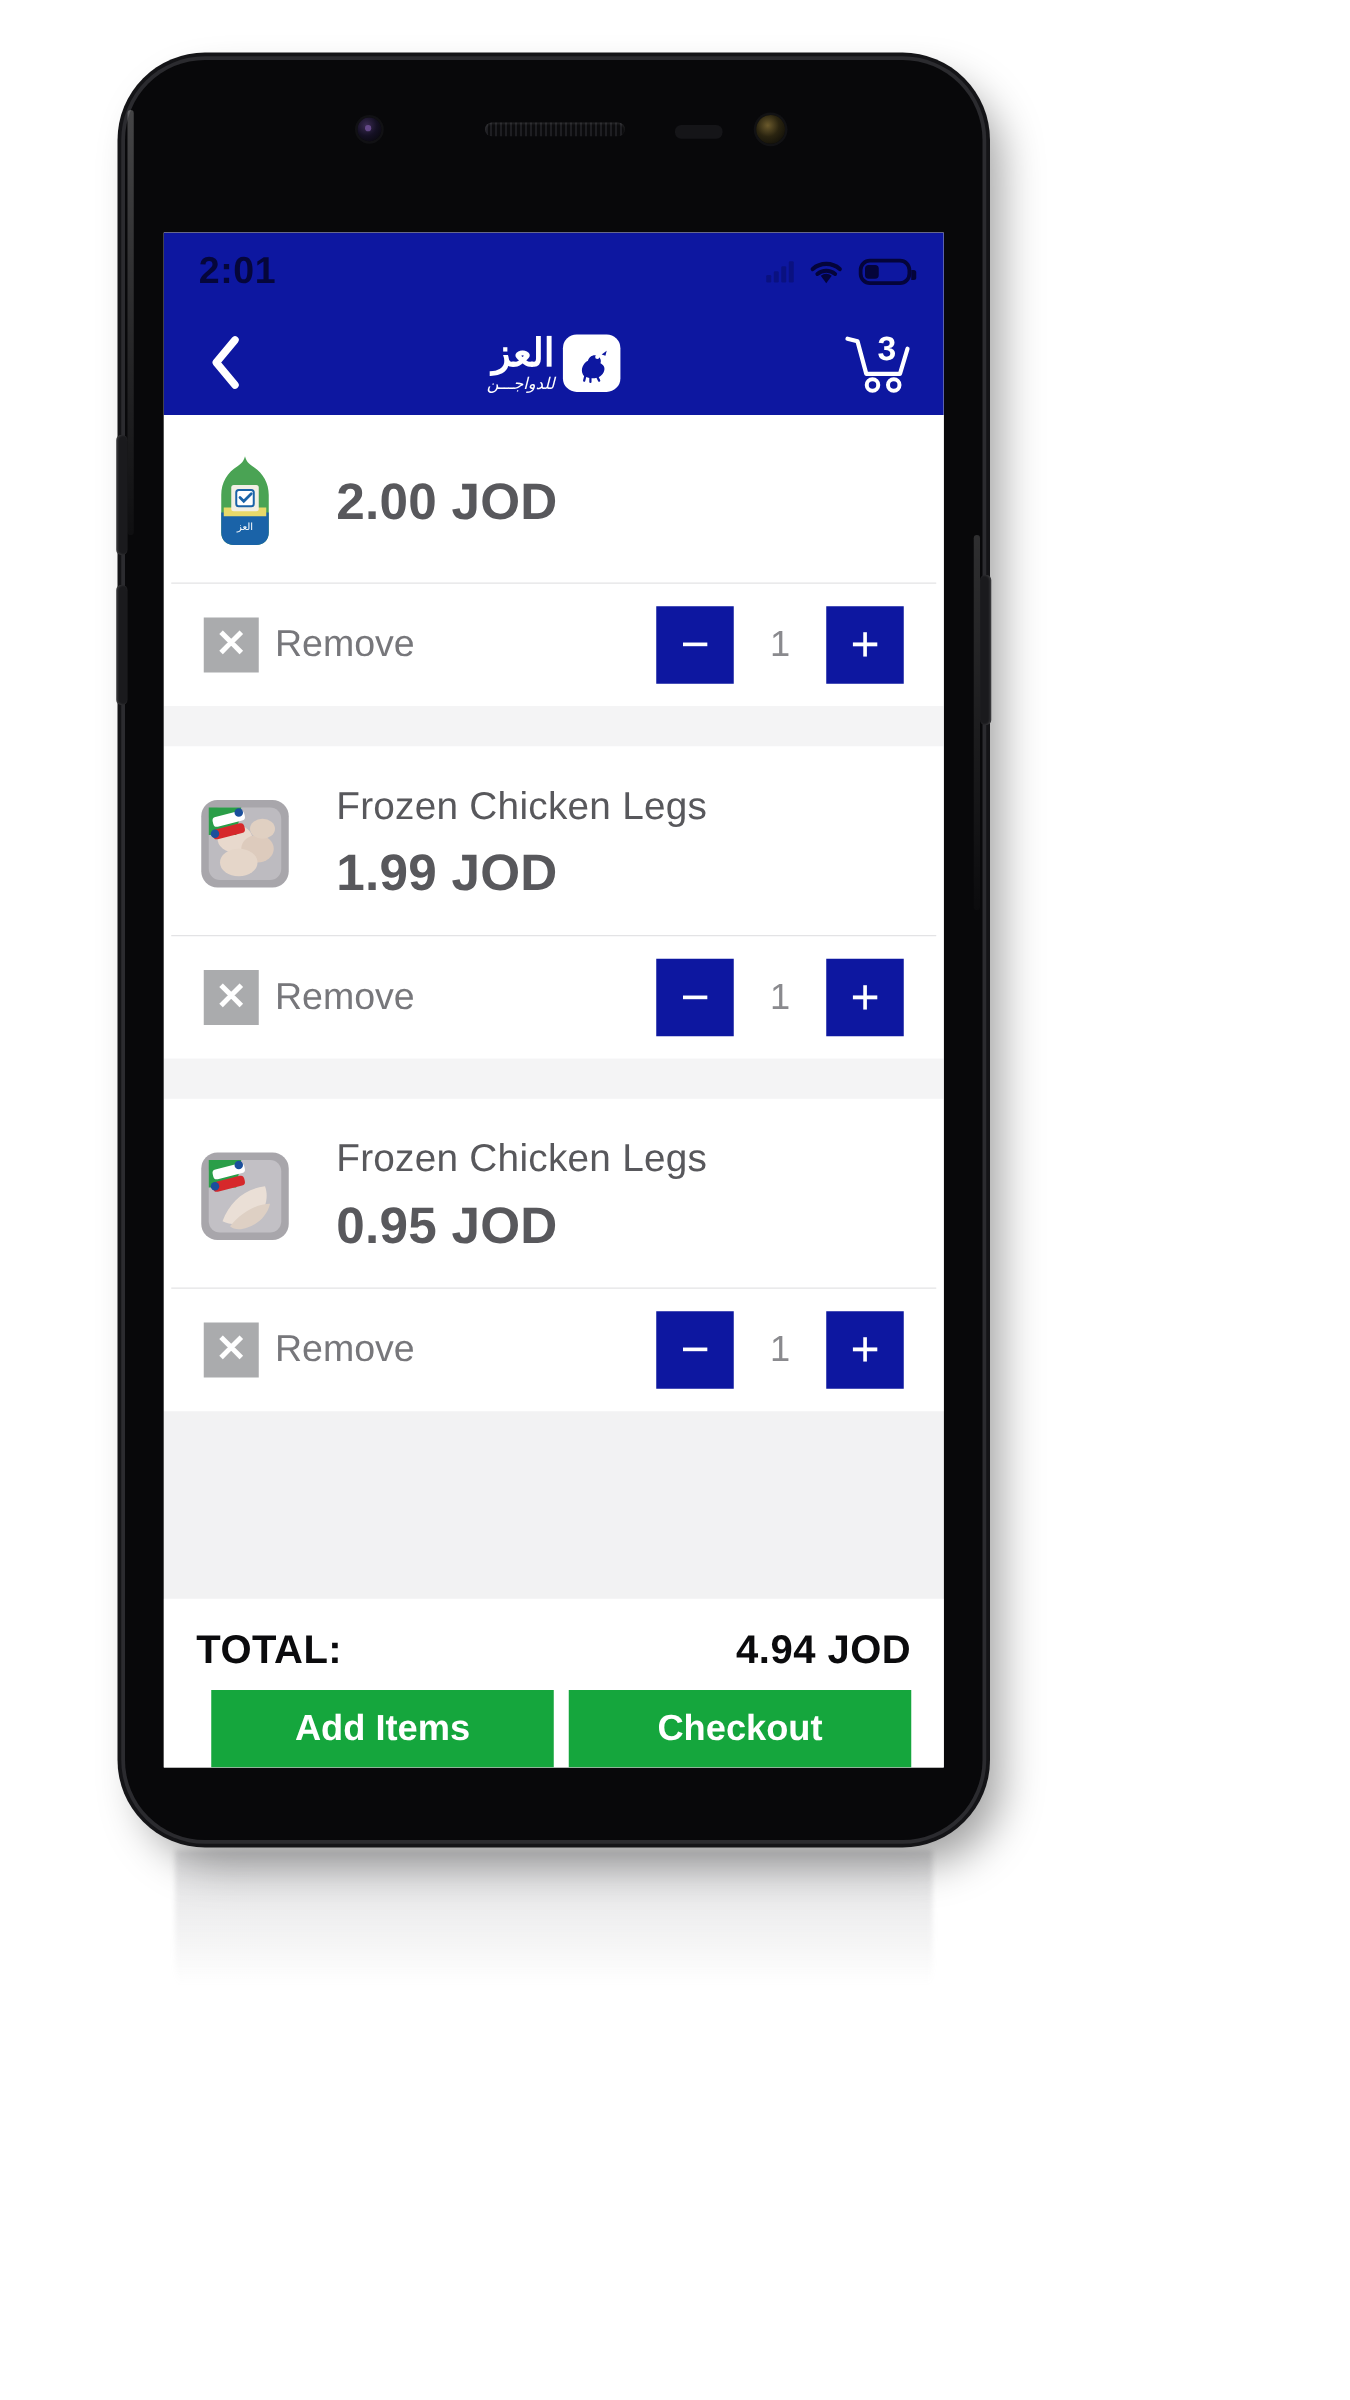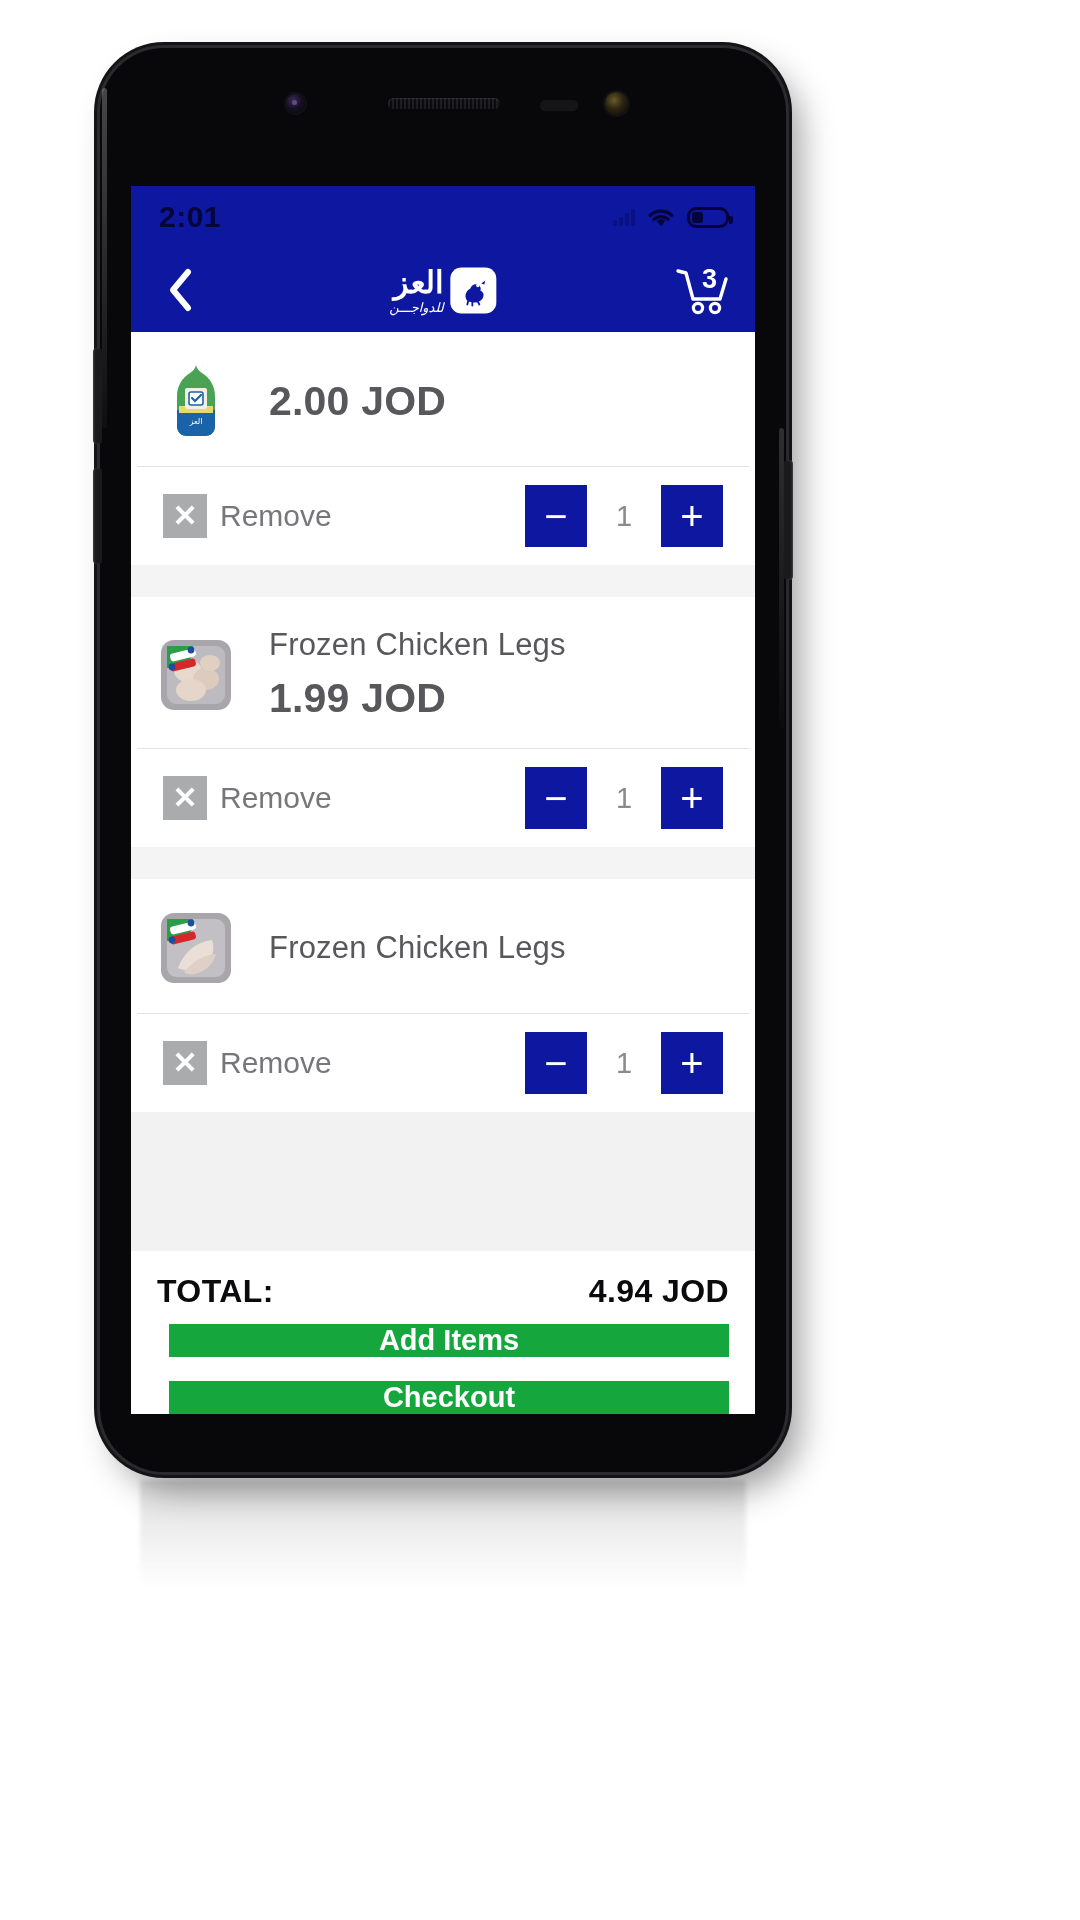--- a/index.html
+++ b/index.html
@@ -242,23 +242,22 @@
   
   .footer { background:#ffffff; flex:0 0 auto; }
   .total-row {
     display:flex; align-items:flex-end; justify-content:space-between;
     padding:22px 26px 14px 26px;
   }
   .total-label, .total-value {
     font-size:32px; font-weight:bold; color:#0b0b0d; letter-spacing:.4px;
   }
   .action-row {
-    display:flex; gap:24px;
+    display:flex; gap:12px;
     padding:0 26px 0 38px;
-    flex-direction:column;
   }
   .act-btn {
     flex:1 1 0;
     height:62px;
     background:#15a63d;
     color:#ffffff;
     font-size:29px; font-weight:bold;
     display:flex; align-items:center; justify-content:center;
     cursor:pointer;
   }
@@ -449,20 +448,21 @@
                   <path d="M26 62 c10-12 22-18 32-18 c-2 9-9 16-18 19 c-5 2-11 2-14-1Z" fill="#ded0c4"></path>
                   <path d="M9 9 h26 l-4 22 H9Z" fill="#2a9e48"></path>
                   <rect x="12" y="14" width="26" height="8" rx="3" fill="#ffffff" transform="rotate(-14 25 18)"></rect>
                   <rect x="12" y="24" width="26" height="8" rx="3" fill="#d6282b" transform="rotate(-14 25 28)"></rect>
                   <circle cx="14" cy="30" r="3.4" fill="#1b4f9c"></circle>
                   <circle cx="33" cy="13" r="3.4" fill="#1b4f9c"></circle>
                 </svg>
               </div>
               <div class="prod-info">
                 <div class="prod-name">Frozen Chicken Legs</div>
+                <div class="prod-price">0.95 JOD</div>
               </div>
             </div>
             <div class="qty-row">
               <div class="remove-wrap">
                 <div class="remove-x">✕</div>
                 <div class="remove-label">Remove</div>
               </div>
               <div class="stepper">
                 <div class="step-btn">
                   <span>−</span>

